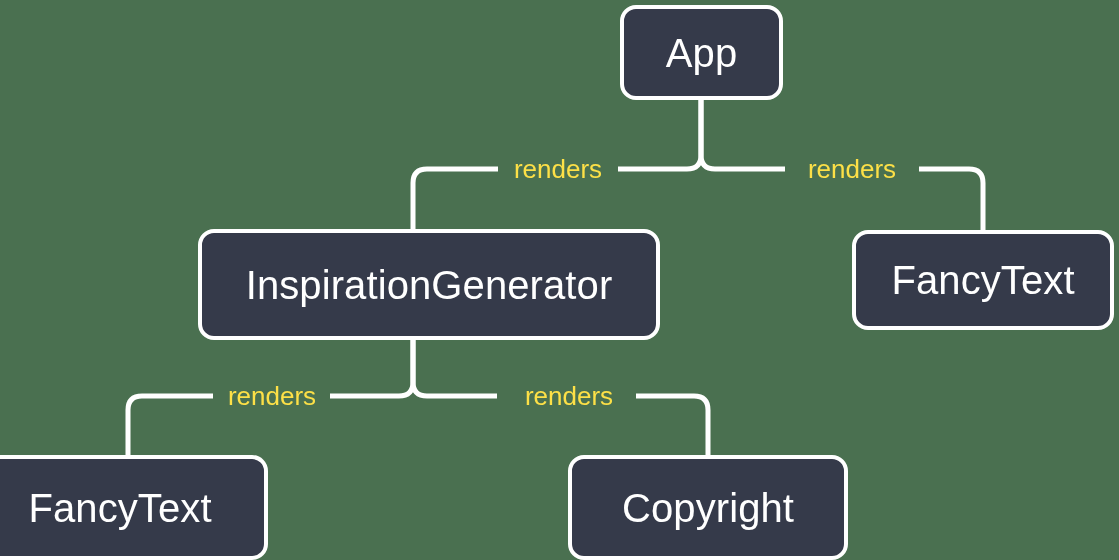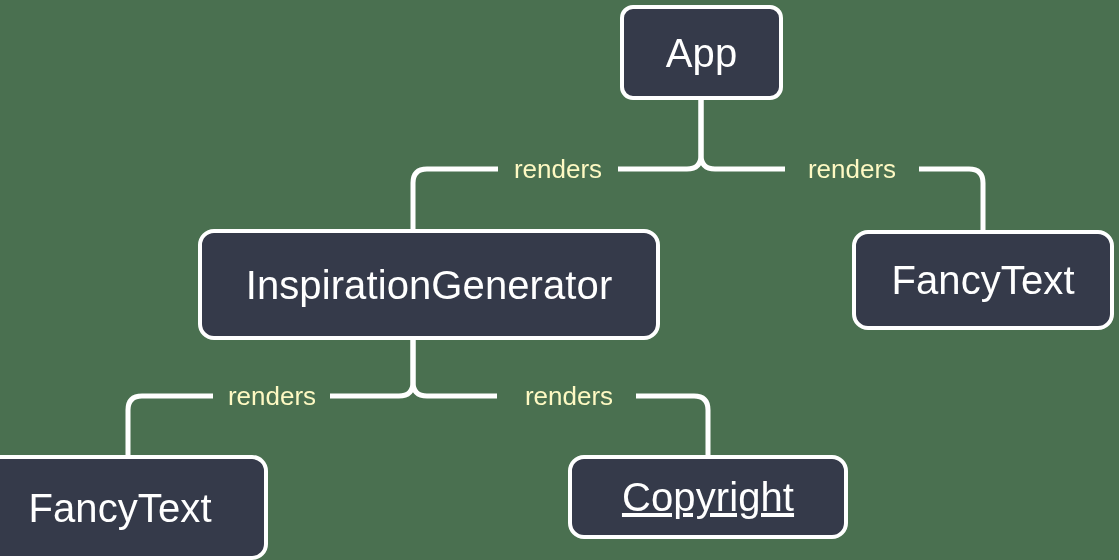--- a/index.html
+++ b/index.html
@@ -41,21 +41,21 @@
     font-weight: 400;
     letter-spacing: 0.1px;
     white-space: nowrap;
   }
   .node-label {
     display: block;
     line-height: 1;
   }
   .edge-label {
     position: absolute;
-    color: #fef9c3;
+    color: #fde047;
     font-size: 26px;
     font-weight: 400;
     line-height: 1;
     white-space: nowrap;
     transform: translate(-50%, -50%);
   }
 </style>
 </head>
 <body>
 
@@ -73,37 +73,37 @@
 
       <path d="M 413 330 L 413 382 Q 413 396 399 396 L 330 396"></path>
       <path d="M 413 330 L 413 382 Q 413 396 427 396 L 497 396"></path>
 
       <path d="M 213 396 L 142 396 Q 128 396 128 410 L 128 455"></path>
 
       <path d="M 636 396 L 694 396 Q 708 396 708 410 L 708 455"></path>
     </g>
   </svg>
 
-  <div class="node" style="left:620px; top:5px; width:163px; height:95px;border-radius:13px;">
+  <div class="node" style="left:620px; top:5px; width:163px; height:95px;">
     <span class="node-label">App</span>
   </div>
 
   <div class="node" style="left:198px; top:229px; width:462px; height:111px;">
     <span class="node-label">InspirationGenerator</span>
   </div>
 
   <div class="node" style="left:852px; top:230px; width:262px; height:100px;">
     <span class="node-label">FancyText</span>
   </div>
 
   <div class="node" style="left:-28px; top:455px; width:296px; height:105px;">
     <span class="node-label">FancyText</span>
   </div>
 
-  <div class="node" style="left:568px; top:455px; width:280px; height:84px;text-decoration:underline;">
+  <div class="node" style="left:568px; top:455px; width:280px; height:105px;">
     <span class="node-label">Copyright</span>
   </div>
 
   <div class="edge-label" style="left:558px; top:169px;">renders</div>
 
   <div class="edge-label" style="left:852px; top:169px;">renders</div>
 
   <div class="edge-label" style="left:272px; top:396px;">renders</div>
 
   <div class="edge-label" style="left:569px; top:396px;">renders</div>

